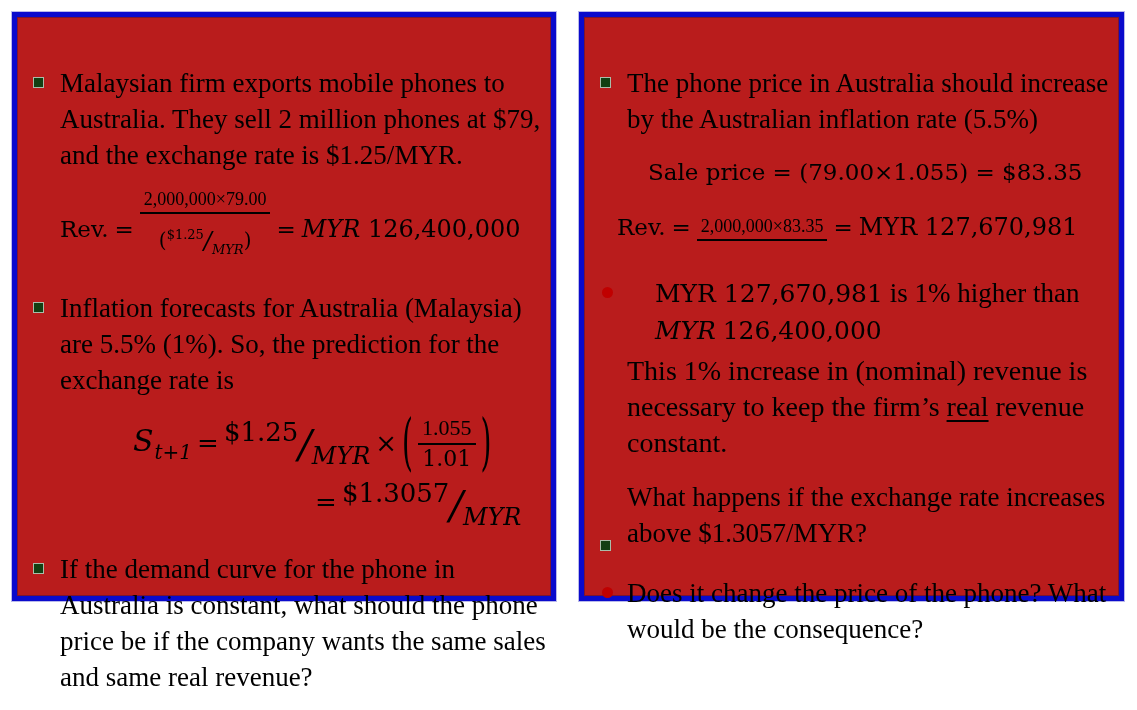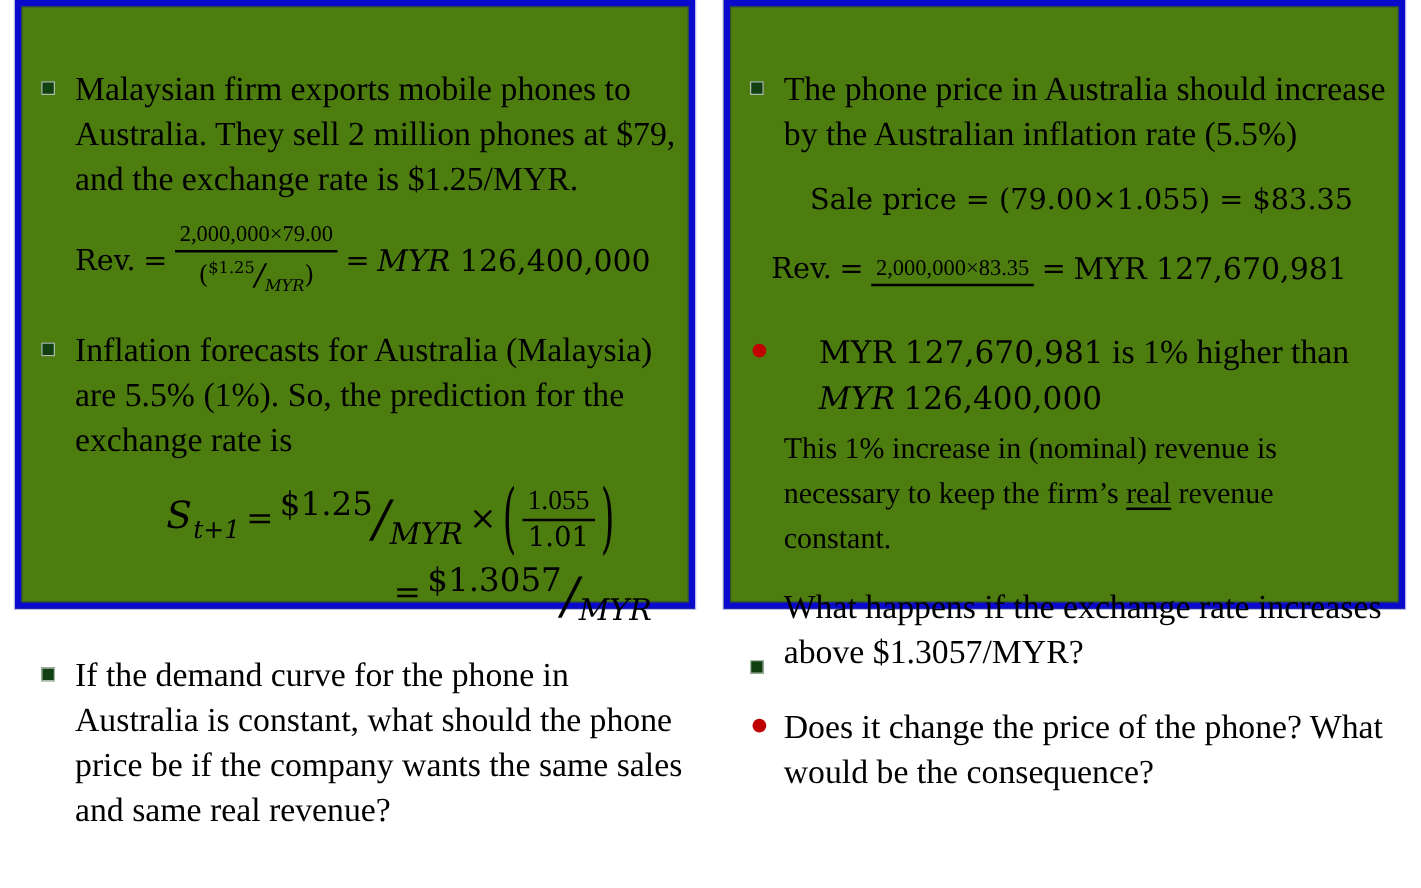--- a/index.html
+++ b/index.html
@@ -5,23 +5,23 @@
   * { margin:0; padding:0; box-sizing:border-box; }
   html,body { width:1137px; height:710px; background:#ffffff; }
   body {
     font-family:"Liberation Serif", serif;
     color:#000;
     position:relative;
     overflow:hidden;
   }
   .slide {
     position:absolute;
-    top:0;
-    height:487px;
-    background:#4d7c0f;
+    top:12px;
+    height:589px;
+    background:#b91c1c;
     border:5px solid #0a0acc;
     box-shadow: inset 0 0 0 1px rgba(10,10,90,0.35), 0 0 0 1px #b9b9ea;
     padding:48px 0 0 16px;
   }
   #slide-left  { left:12px;  width:544px; }
   #slide-right { left:579px; width:545px; }
 
   .bullet { display:flex; margin-bottom:12px; }
   .mk { flex:0 0 27px; position:relative; }
   .sq {
@@ -38,21 +38,21 @@
   .math { font-family:"DejaVu Serif", serif; }
   .it { font-style:italic; }
 
   
   .formula { display:flex; align-items:center; gap:6px; }
   .f-lhs { font-size:23px; }
   .f-eq  { font-size:23px; }
   .f-res { font-size:24px; white-space:nowrap; }
   .vfrac { display:inline-block; text-align:center; vertical-align:middle; }
   .vfrac .top { display:block; font-size:18px; line-height:24px; border-bottom:2px solid #000; padding:0 4px 1px;font-family:Liberation Serif, serif; }
-  .vfrac .bot { display:block; line-height:24px; padding-top:1px; white-space:nowrap; }
+  .vfrac .bot { display:block; line-height:40px; padding-top:1px; white-space:nowrap; }
   .dp      { font-size:20px; }
   .fr-sup  { font-size:13px; vertical-align:8px; }
   .fr-slash{ font-size:24px; font-style:italic; vertical-align:-2px; }
   .fr-sub  { font-size:13px; font-style:italic; vertical-align:-7px; }
 
   #lf1 { margin:14px 0 20px 27px; }
   #rf1 { margin:0 0 34px 17px; }
 
   
   .sform { margin:16px 0 20px 100px; }
@@ -67,21 +67,21 @@
   .s-times { font-size:26px; }
   .bigp { display:inline-block; transform:scaleY(2.2); font-size:28px; line-height:0; vertical-align:middle; font-weight:300; }
   .sfrac .top { font-size:22px; line-height:28px; }
   .sfrac .bot { font-size:22px; line-height:26px;text-align:center; }
 
   .sale-line { font-size:23px; margin:0 0 28px 48px; white-space:nowrap; }
 
   
   .red-line { font-size:27px; line-height:36px; }
   .red-math { font-family:"DejaVu Serif", serif; font-size:25px; }
-  .note { font-size:24px; line-height:36px; max-width:493px; margin:4px 12px 18px 27px; }
+  .note { font-size:28px; line-height:36px; max-width:493px; margin:4px 12px 18px 27px; }
   .note u { text-decoration:underline; text-underline-offset:4px; text-decoration-thickness:2px; }
 
   .mb22 { margin-bottom:22px; }
   .mb24 { margin-bottom:24px;align-items:flex-end; }
   .mb4  { margin-bottom:4px; }
 </style>
 </head>
 <body>
 
 <div class="slide" id="slide-left">

